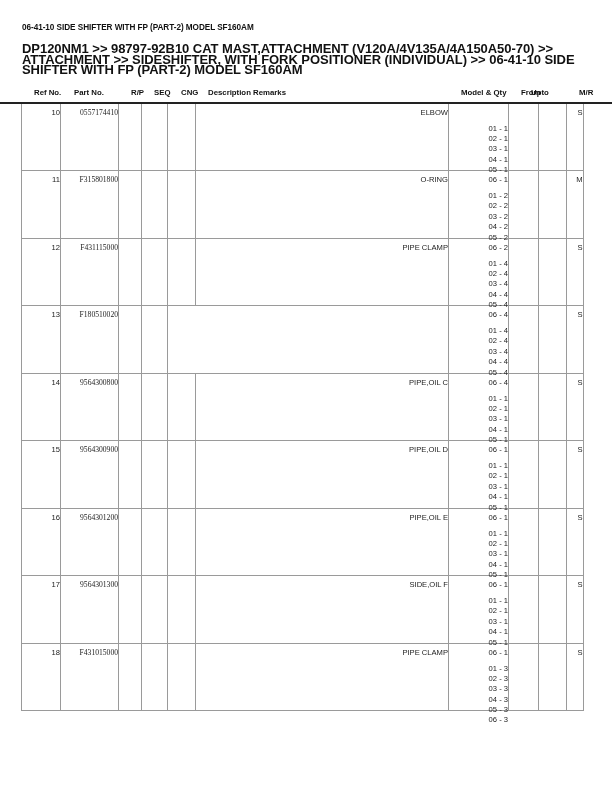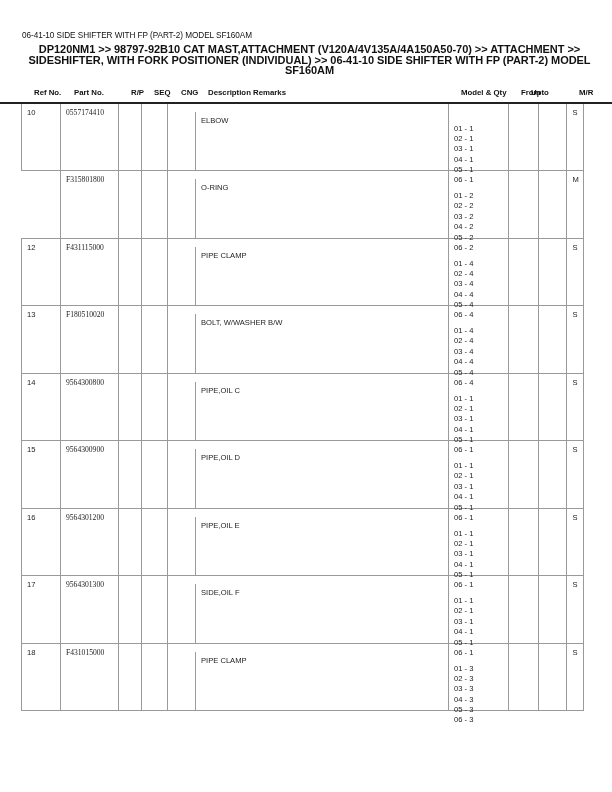--- a/index.html
+++ b/index.html
@@ -2,55 +2,55 @@
 <html><head>
   <meta charset="utf-8">
   <style>
     html, body { margin: 0; padding: 0; background: #ffffff; }
     body {
       width: 612px; height: 792px; position: relative; overflow: hidden;
       font-family: "Liberation Sans", sans-serif; color: #111;
     }
     .title {
       position: absolute; left: 22px; top: 23px;
-      font-size: 8.2px; font-weight: normal; letter-spacing: -0.05px; margin-top: 8px;
+      font-size: 8.2px; font-weight: bold; letter-spacing: -0.05px;
     }
     .breadcrumb {
       position: absolute; left: 22px; top: 44px; width: 575px;
-      font-size: 11px; font-weight: bold; line-height: 10.5px; letter-spacing: -0.05px; text-align: center;
+      font-size: 13px; font-weight: bold; line-height: 10.5px; letter-spacing: -0.05px;
     }
     .hdr {
       position: absolute; top: 88px; height: 10px;
       font-size: 7.8px; font-weight: bold; white-space: nowrap; padding-left: 12px;
     }
     .hdr-rule {
       position: absolute; left: 0; top: 101.5px; width: 612px; height: 2px;
       background: #222;
     }
     .table {
-      position: absolute; left: 21px; top: 103.5px; width: 562.5px;
+      position: absolute; left: 21px; top: 103.5px; width: 562.5px; text-align: right;
     }
     .row {
       position: relative; height: 67.5px; border-bottom: 1px solid #9a9a9a;
       box-sizing: border-box;
     }
     .cell {
       position: absolute; top: 0; bottom: 0; box-sizing: border-box;
       border-left: 1px solid #9a9a9a;
       font-size: 7.6px; color: #222;
       padding: 4px 0 0 5px; white-space: nowrap;
     }
     .cell.last { border-right: 1px solid #9a9a9a; }
     .qty-line { line-height: 10.4px; height: 10.4px; }
     .c-ref  { left: 0;      width: 39px; }
     .c-part { left: 39px;   width: 58px; font-family: Liberation Serif, serif; }
     .c-rp   { left: 97px;   width: 23px; }
     .c-seq  { left: 120px;  width: 26px; }
     .c-cng  { left: 146px;  width: 28px; }
-    .c-desc { left: 174px;  width: 253px; margin-top: 8px; }
+    .c-desc { left: 174px;  width: 253px; }
     .c-qty  { left: 427px;  width: 60px; padding-top: 20px; }
     .c-from { left: 487px;  width: 30px; }
     .c-upto { left: 517px;  width: 28px; }
     .c-mr   { left: 545px;  width: 17.5px; padding-left: 5.5px; }
   </style>
 </head>
 <body>
 
 <div class="title">06-41-10 SIDE SHIFTER WITH FP (PART-2) MODEL SF160AM</div>
 <div class="breadcrumb">DP120NM1 &gt;&gt; 98797-92B10 CAT MAST,ATTACHMENT (V120A/4V135A/4A150A50-70) &gt;&gt; ATTACHMENT &gt;&gt; SIDESHIFTER, WITH FORK POSITIONER (INDIVIDUAL) &gt;&gt; 06-41-10 SIDE SHIFTER WITH FP (PART-2) MODEL SF160AM</div>
@@ -83,20 +83,21 @@
         <div class="qty-line">03 - 1</div>
         <div class="qty-line">04 - 1</div>
         <div class="qty-line">05 - 1</div>
         <div class="qty-line">06 - 1</div>
       </div>
       <div class="cell c-from"></div>
       <div class="cell c-upto"></div>
       <div class="cell c-mr last">S</div>
     </div>
     <div class="row">
+      <div class="cell c-ref">11</div>
       <div class="cell c-part">F315801800</div>
       <div class="cell c-rp"></div>
       <div class="cell c-seq"></div>
       <div class="cell c-cng"></div>
       <div class="cell c-desc">O-RING</div>
       <div class="cell c-qty">
         <div class="qty-line">01 - 2</div>
         <div class="qty-line">02 - 2</div>
         <div class="qty-line">03 - 2</div>
         <div class="qty-line">04 - 2</div>
@@ -125,21 +126,20 @@
       <div class="cell c-from"></div>
       <div class="cell c-upto"></div>
       <div class="cell c-mr last">S</div>
     </div>
     <div class="row">
       <div class="cell c-ref">13</div>
       <div class="cell c-part">F180510020</div>
       <div class="cell c-rp"></div>
       <div class="cell c-seq"></div>
       <div class="cell c-cng"></div>
-      <div class="cell c-desc">BOLT, W/WASHER B/W</div>
       <div class="cell c-qty">
         <div class="qty-line">01 - 4</div>
         <div class="qty-line">02 - 4</div>
         <div class="qty-line">03 - 4</div>
         <div class="qty-line">04 - 4</div>
         <div class="qty-line">05 - 4</div>
         <div class="qty-line">06 - 4</div>
       </div>
       <div class="cell c-from"></div>
       <div class="cell c-upto"></div>

